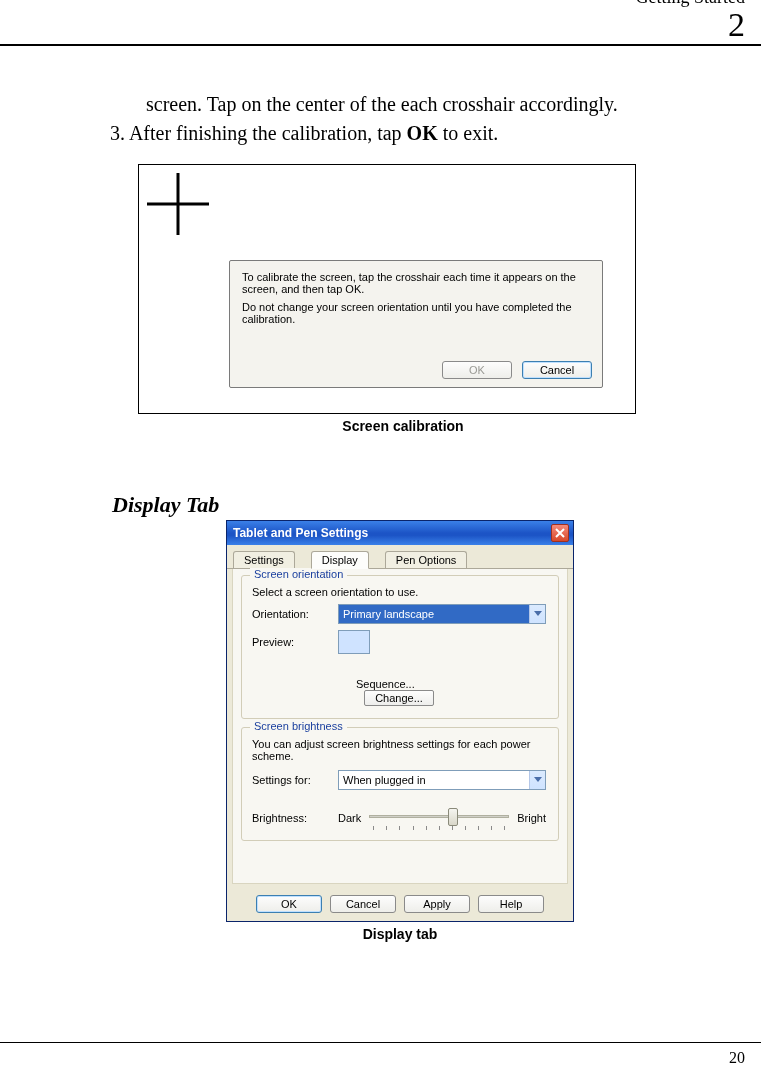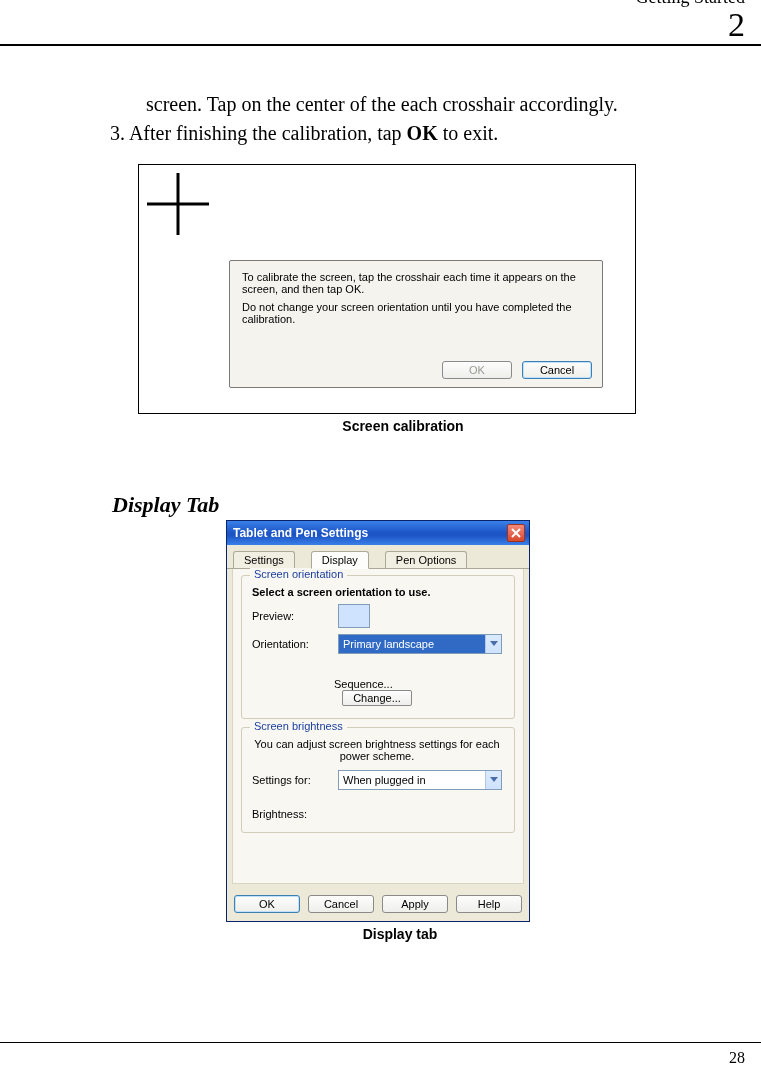--- a/index.html
+++ b/index.html
@@ -136,21 +136,21 @@
     margin-left: 2px;
   }
 
   
   .fig2-wrap {
     margin-top: 2px;
     margin-left: 116px;
     width: 348px;
   }
   .fig2 {
-    width: 304px;
+    width: 348px;
     height: 402px;
     font-family: Tahoma, Arial, sans-serif;
     font-size: 11px;
     display: flex;
     flex-direction: column;
     background: #ece9d8;
     border: 1px solid #0a246a;
   }
   .titlebar {
     height: 24px;
@@ -367,69 +367,90 @@
       </div>
       <div class="tab-strip">
         <div class="tab">Settings</div>
         <div class="tab active">Display</div>
         <div class="tab">Pen Options</div>
       </div>
       <div class="tab-body">
 
         <div class="group">
           <div class="group-title">Screen orientation</div>
-          <div style="margin-bottom:4px;font-weight:bold;">Select a screen orientation to use.</div>
-          <div class="row">
-            <div class="row-label">Preview:</div>
-            <div class="preview-box"></div>
-          </div>
+          <div style="margin-bottom:4px;">Select a screen orientation to use.</div>
           <div class="row">
             <div class="row-label">Orientation:</div>
             <div class="dropdown sel">
               <span>Primary landscape</span>
               <span class="arrow">
                 <svg width="8" height="6" viewBox="0 0 8 6">
                     <path d="M0 0 L4 5 L8 0 Z" fill="#4a6ea9"></path>
                   </svg>
               </span>
             </div>
           </div>
+          <div class="row">
+            <div class="row-label">Preview:</div>
+            <div class="preview-box"></div>
+          </div>
           <div class="row" style="margin-top:24px;flex-direction:column;">
             <div class="row-label">Sequence...</div>
             <div class="small-btn">Change...</div>
           </div>
         </div>
 
         <div class="group">
           <div class="group-title">Screen brightness</div>
-          <div style="margin-bottom:8px;text-align:center;">You can adjust screen brightness settings for each power scheme.</div>
+          <div style="margin-bottom:8px;">You can adjust screen brightness settings for each power scheme.</div>
           <div class="row">
             <div class="row-label">Settings for:</div>
             <div class="dropdown">
               <span>When plugged in</span>
               <span class="arrow">
                 <svg width="8" height="6" viewBox="0 0 8 6">
                     <path d="M0 0 L4 5 L8 0 Z" fill="#4a6ea9"></path>
                   </svg>
               </span>
             </div>
           </div>
           <div class="row" style="margin-top:18px;">
             <div class="row-label">Brightness:</div>
+            <div class="slider-wrap">
+              <span>Dark</span>
+              <div class="slider">
+                <div class="slider-track"></div>
+                <div class="slider-thumb"></div>
+                <div class="slider-ticks">
+                  <span></span>
+                    <span></span>
+                    <span></span>
+                    <span></span>
+                    <span></span>
+                    <span></span>
+                    <span></span>
+                    <span></span>
+                    <span></span>
+                    <span></span>
+                    <span></span>
+                </div>
+              </div>
+              <span>Bright</span>
+            </div>
           </div>
         </div>
 
       </div>
       <div class="bottom-buttons">
         <div class="xp-btn focus">OK</div>
         <div class="xp-btn">Cancel</div>
         <div class="xp-btn">Apply</div>
         <div class="xp-btn">Help</div>
       </div>
     </div>
     <div class="caption">Display tab</div>
   </div>
 
 </div>
 
 <div class="page-footer">
-  <span>28</span>
+  <span>20</span>
 </div>
 
 </body></html>

